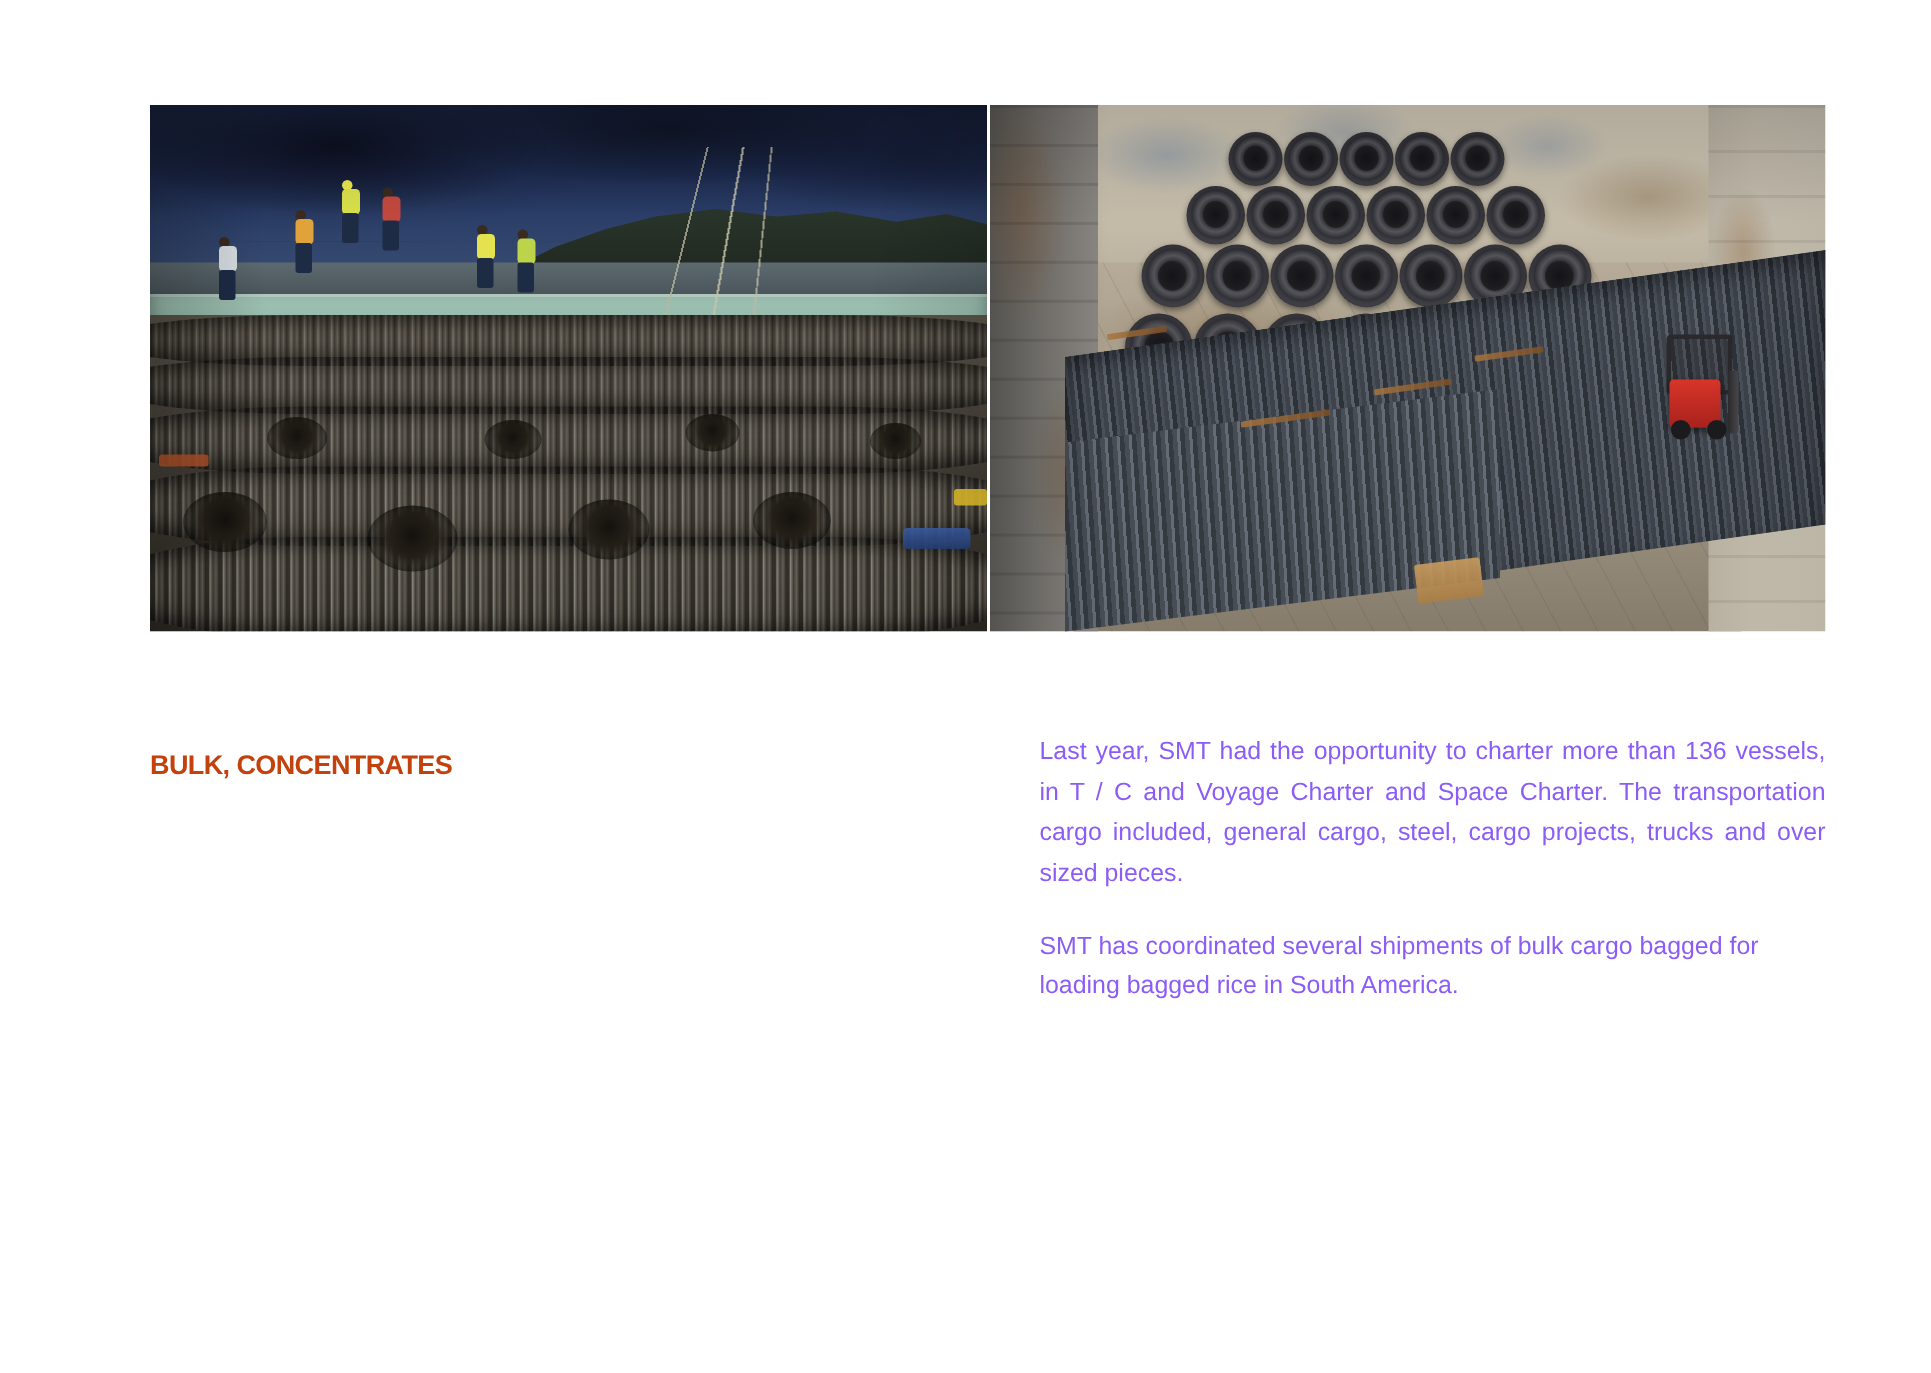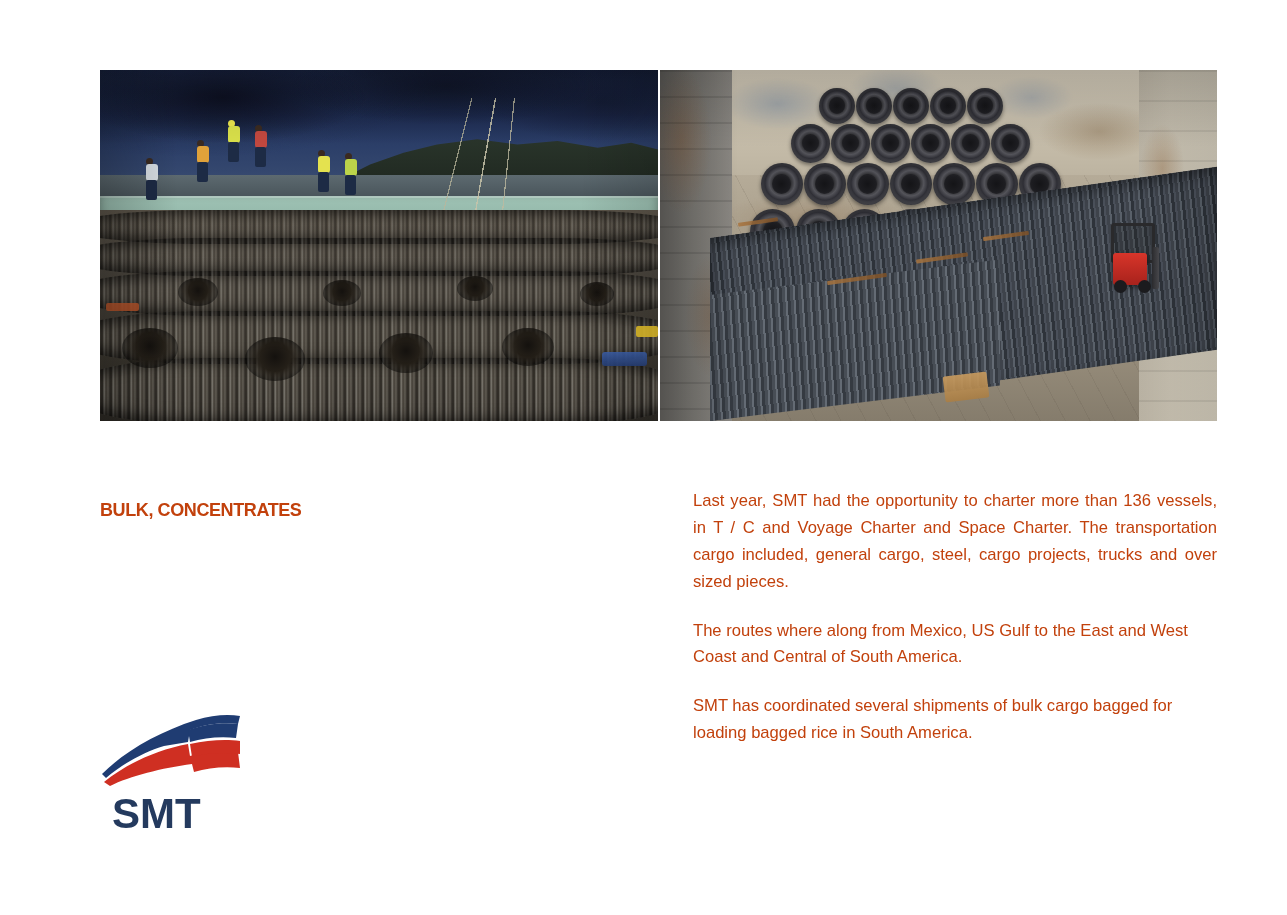--- a/index.html
+++ b/index.html
@@ -322,21 +322,21 @@
     color: #c2410c;
     text-transform: uppercase;
   }
   .headline .l2 { display: block; }
 
   .copy {
     position: absolute;
     left: 693px;
     top: 488px;
     width: 524px;
-    color: #c2410c;
+    color: #8b5cf6;
     font-family: "Liberation Sans", sans-serif;
     font-size: 16.6px;
     line-height: 1.62;
   }
   .copy p { margin: 0 0 22px 0; }
   .copy p:last-child { margin-bottom: 0; }
   .copy p.justify { text-align: justify; }
 
   
   .logo {
@@ -494,29 +494,17 @@
       <div class="hold-shadow"></div>
     </div>
   </div>
 
   <h1 class="headline">
     <span class="l1">BULK, CONCENTRATES</span>
   </h1>
 
   <div class="copy">
     <p class="justify">Last year, SMT had the opportunity to charter more than 136 vessels, in T / C and Voyage Charter and Space Charter. The transportation cargo included, general cargo,  steel, cargo projects, trucks and over sized pieces.</p>
-    <p>The routes where along  from Mexico, US Gulf to the East and West Coast and Central of South America.</p>
     <p>SMT has coordinated several shipments of bulk cargo bagged for loading bagged rice in South America.</p>
   </div>
 
-  <div class="logo">
-    <svg class="logo-mark" viewBox="0 0 150 80" aria-hidden="true">
-
-      <path d="M2 62 C 24 40, 58 20, 96 8 C 112 3, 128 2, 140 4 L 138 12 C 120 10, 104 13, 90 18 L 88 30 L 64 34 C 44 40, 22 52, 6 66 Z" fill="#1f3c72"></path>
-      <path d="M88 18 C 104 13, 120 10, 138 12 L 136 26 C 120 24, 104 26, 90 30 Z" fill="#1f3c72"></path>
-
-      <path d="M4 70 C 26 52, 56 38, 88 32 L 90 44 C 104 40, 122 38, 138 40 L 140 56 C 124 54, 108 56, 94 60 L 92 52 C 62 56, 30 64, 10 74 Z" fill="#cf2f22"></path>
-      <path d="M90 32 C 108 28, 126 27, 140 29 L 140 42 C 124 40, 106 41, 92 45 Z" fill="#cf2f22"></path>
-    </svg>
-    <div class="logo-word">SMT</div>
-  </div>
 
 </div>
 
 </body></html>

